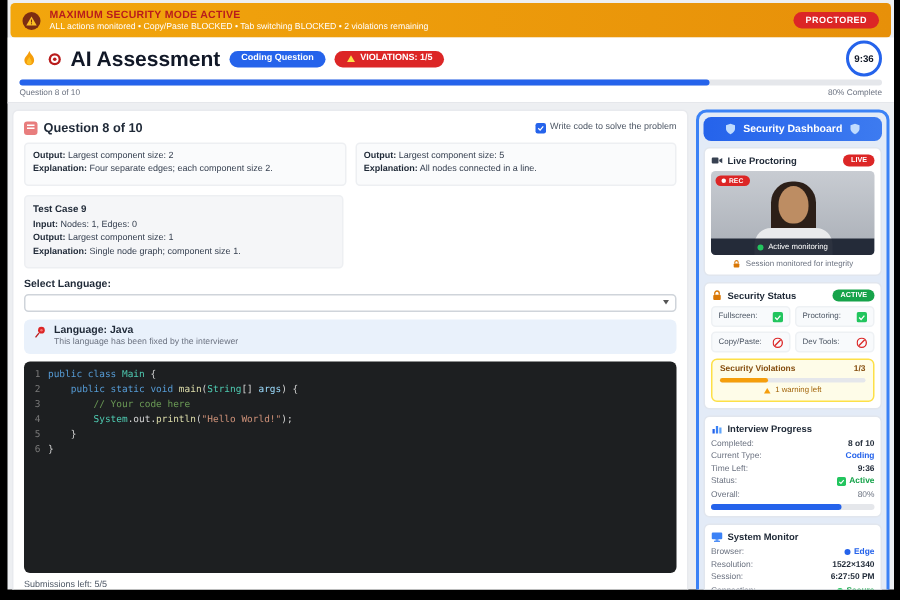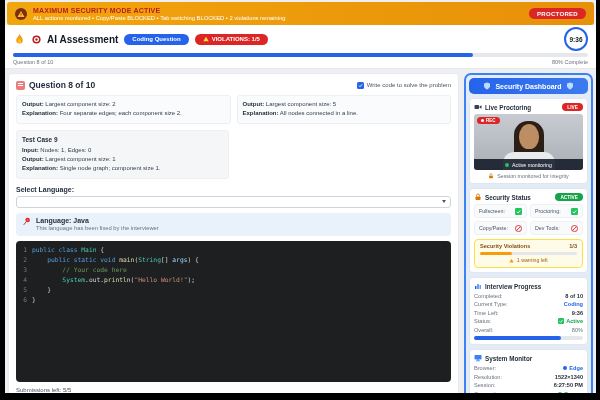--- a/index.html
+++ b/index.html
@@ -11,21 +11,21 @@
   .banner { margin:2px 2px 0; height:23px; border-radius:3px;
     background:linear-gradient(90deg,#f2a60d,#e79009); display:flex; align-items:center; padding:0 8px; gap:6px; }
   .banner-warn { width:12px; height:12px; border-radius:50%; background:#7c2d12; display:flex; align-items:center; justify-content:center; flex-shrink:0; }
   .banner-title { font-size:7px; font-weight:bold; color:#b91c1c; letter-spacing:.2px; }
   .banner-sub { font-size:5.8px; color:#fff; margin-top:1px; }
   .proctored { margin-left:auto; background:#dc2626; color:#fff; font-size:6px; font-weight:bold; padding:2.5px 8px; border-radius:9px; letter-spacing:.3px; }
 
   
   .header { background:#fff; padding:3px 8px 0; border-bottom:1px solid #e5e7eb; }
   .header-row { display:flex; align-items:center; gap:6px; height:22px; }
-  .app-title { font-size:10px; font-weight:bold; color:#111827; }
+  .app-title { font-size:14px; font-weight:bold; color:#111827; }
   .pill { font-size:6px; font-weight:bold; color:#fff; padding:2.5px 8px; border-radius:9px; display:flex; align-items:center; gap:3px; }
   .pill-blue { background:#2563eb; }
   .pill-red { background:#dc2626; }
   .timer { margin-left:auto; width:24px; height:24px; border-radius:50%; border:2.5px solid #2563eb; background:#fff;
     display:flex; align-items:center; justify-content:center; font-size:6.5px; font-weight:bold; color:#111827; }
   .progress-track { height:4px; background:#e5e7eb; border-radius:2px; margin-top:3px; }
   .progress-fill { height:100%; background:#2563eb; border-radius:2px; }
   .progress-labels { display:flex; justify-content:space-between; font-size:5.5px; color:#6b7280; padding:2px 0 3px; }
 
   

